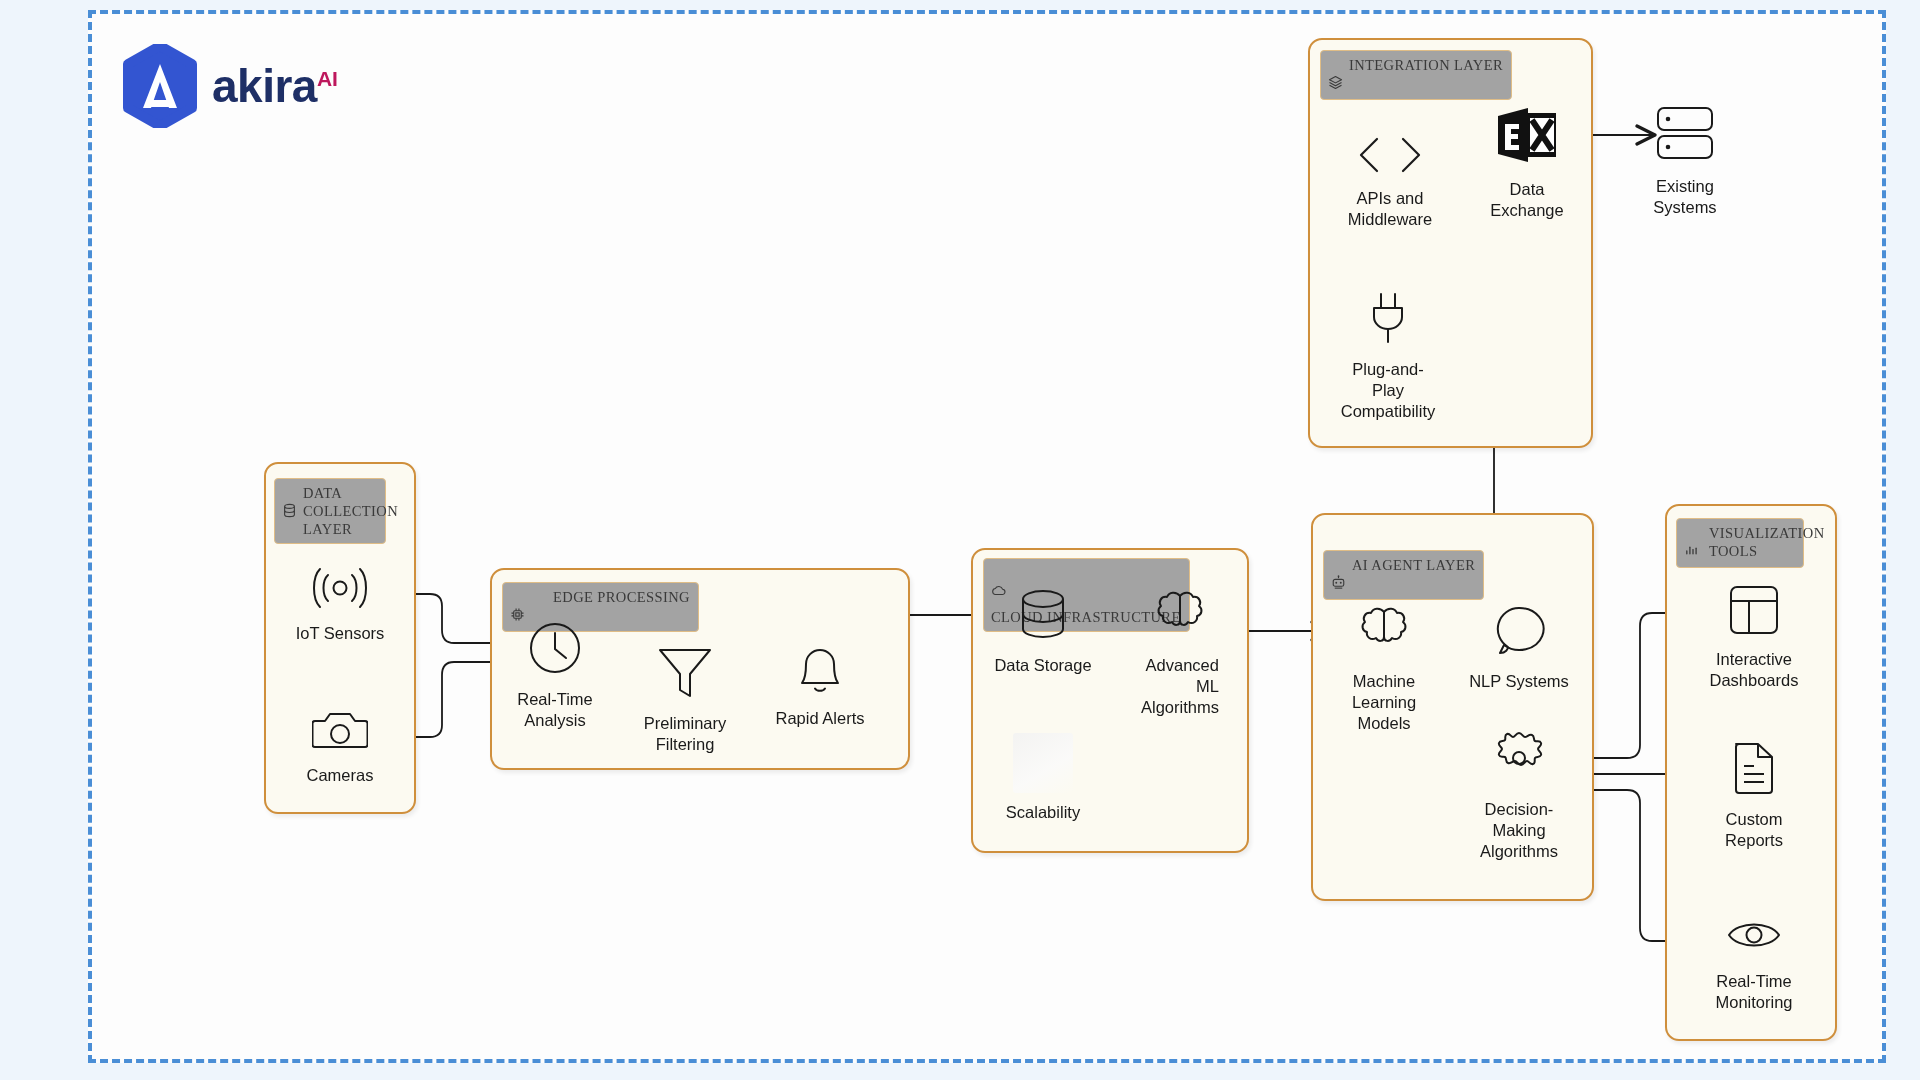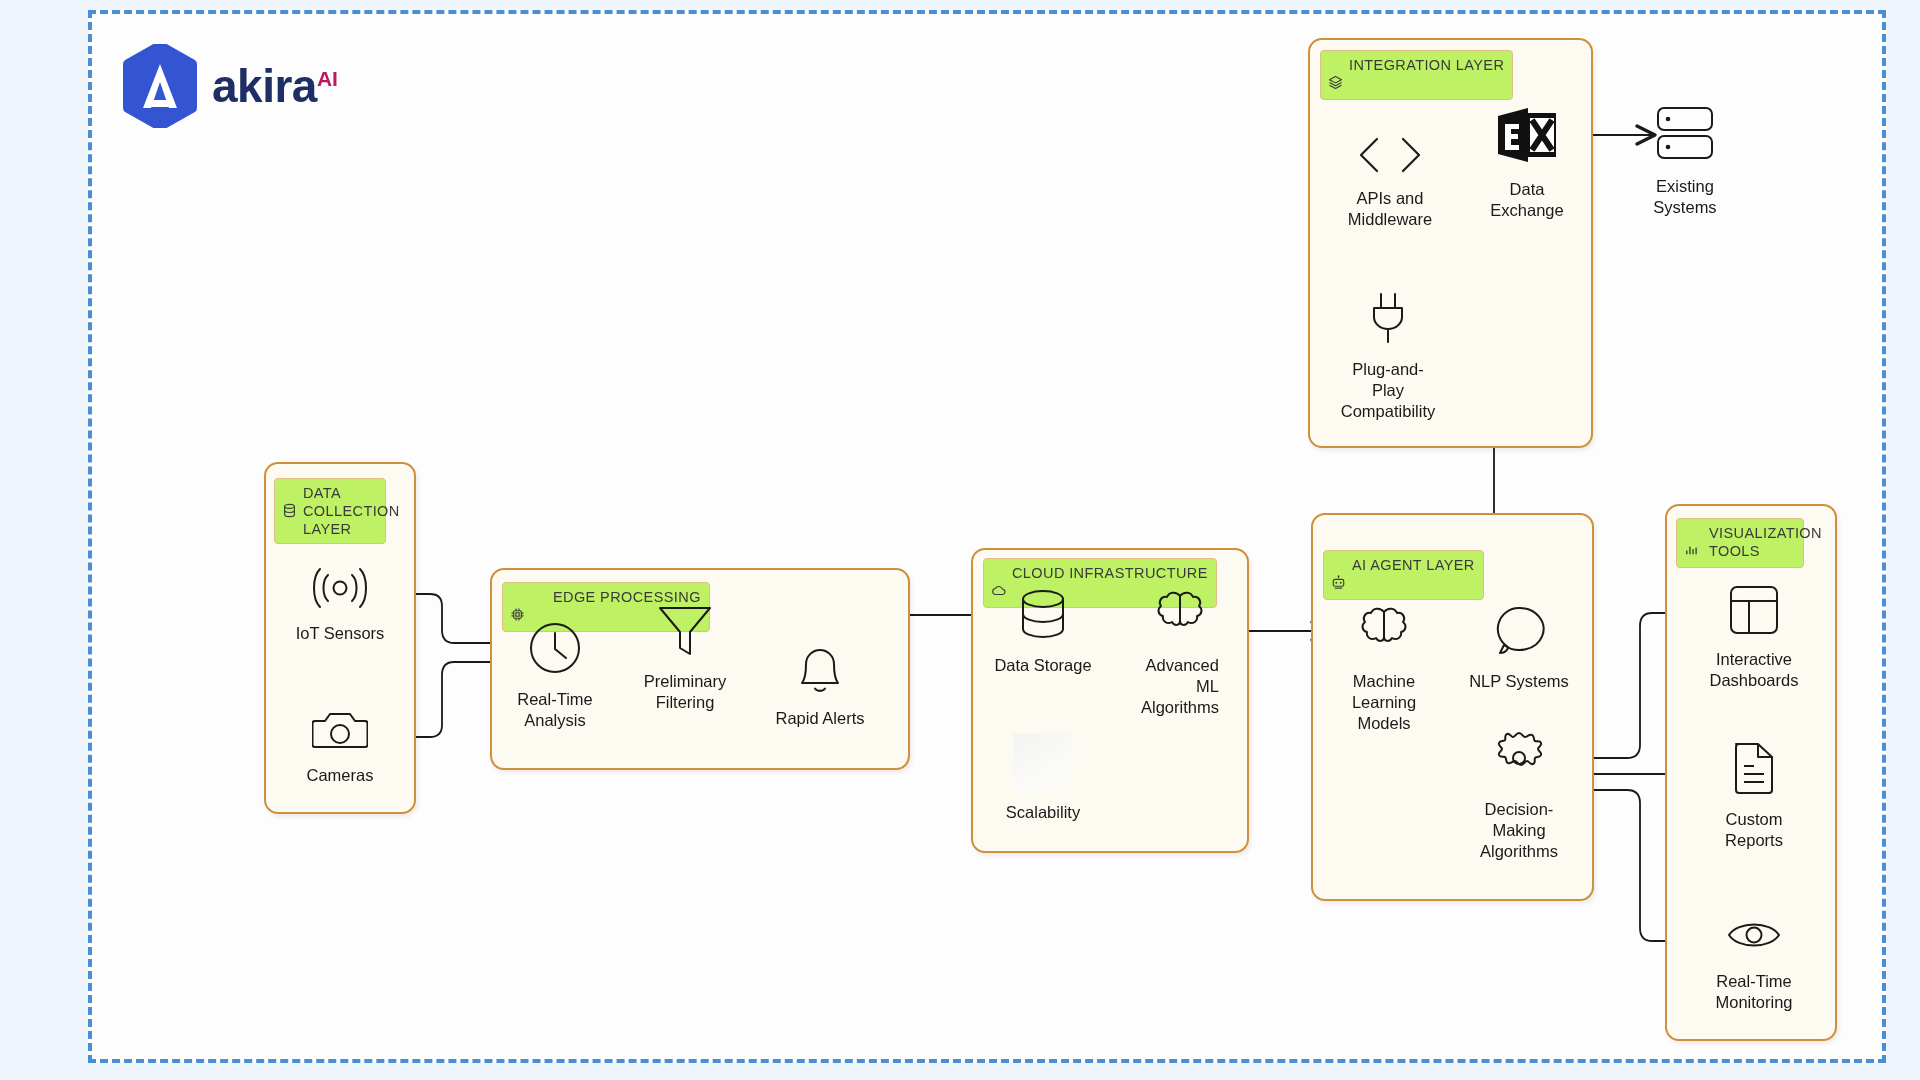--- a/index.html
+++ b/index.html
@@ -45,31 +45,32 @@
   .panel{
     position:absolute;
     background:#fcfaf1;
     border:2px solid #cf8f3c;
     border-radius:14px;
     box-sizing:border-box;
     box-shadow:2px 3px 4px rgba(0,0,0,0.07);
   }
   .badge{
     position:absolute;
-    background:#bef264;
+    background:#a3a3a3;
     border:1px solid #e0bd86;
     border-radius:4px;
     padding:5px 8px 5px 7px;
     display:flex;align-items:flex-start;gap:6px;
     font-size:14.5px;
     letter-spacing:0.4px;
     color:#3a3a3a;
     line-height:1.25;
     white-space:pre-line;
     box-sizing:border-box;
+    font-family:Liberation Serif, serif;
   }
   .badge .bi{flex:0 0 auto;margin-top:1px;}
   .node{
     position:absolute;
     display:flex;flex-direction:column;align-items:center;
     text-align:center;
   }
   .node .lbl{
     font-size:16.5px;color:#1a1a1a;line-height:1.26;
     margin-top:9px;white-space:pre-line;
@@ -189,42 +190,42 @@
 <div class="node" style="left:495px;top:620px;width:120px;">
   <span class="ico">
     <svg width="56" height="56" viewBox="0 0 56 56" fill="none" stroke="#1a1a1a" stroke-width="2" stroke-linecap="round">
       <circle cx="28" cy="28" r="24"></circle>
         <path d="M28 13 V29 L39 38"></path>
     </svg>
   </span>
   <span class="lbl">Real-Time
 Analysis</span>
 </div>
-<div class="node" style="left:625px;top:602px;width:120px;">
+<div class="node" style="left:625px;top:644px;width:120px;">
   <span class="ico">
     <svg width="58" height="56" viewBox="0 0 58 56" fill="none" stroke="#1a1a1a" stroke-width="2" stroke-linejoin="round">
       <path d="M4 6 H54 L34 30 V52 L24 46 V30 Z"></path>
     </svg>
   </span>
   <span class="lbl">Preliminary
 Filtering</span>
 </div>
 <div class="node" style="left:760px;top:645px;width:120px;text-align:center;">
   <span class="ico">
     <svg width="54" height="50" viewBox="0 0 54 50" fill="none" stroke="#1a1a1a" stroke-width="2" stroke-linejoin="round" stroke-linecap="round">
       <path d="M9 38 C13 33 13 23 13 19 a14 14 0 0 1 28 0 c0 4 0 14 4 19 Z"></path>
       <path d="M22 43.5 a5.5 4 0 0 0 10 0"></path>
     </svg>
   </span>
   <span class="lbl">Rapid Alerts</span>
 </div>
 
 <div class="panel" style="left:971px;top:548px;width:278px;height:305px;">
 </div>
-<div class="badge" style="left:983px;top:558px;">
+<div class="badge" style="left:983px;top:558px;flex-direction:column;">
   <span class="bi">
     <svg width="15" height="15" viewBox="0 0 16 16" fill="none" stroke="#3a3a3a" stroke-width="1.2" stroke-linejoin="round">
       <path d="M4.3 12.2 A3.2 3.2 0 0 1 4.6 5.9 A4.2 4.2 0 0 1 12.3 6.6 A2.8 2.8 0 0 1 11.9 12.2 Z"></path>
     </svg>
   </span>
   <span>CLOUD INFRASTRUCTURE</span>
 </div>
 <div class="node" style="left:985px;top:588px;width:116px;">
   <span class="ico">
     <svg width="56" height="54" viewBox="0 0 56 54" fill="none" stroke="#1a1a1a" stroke-width="2">

